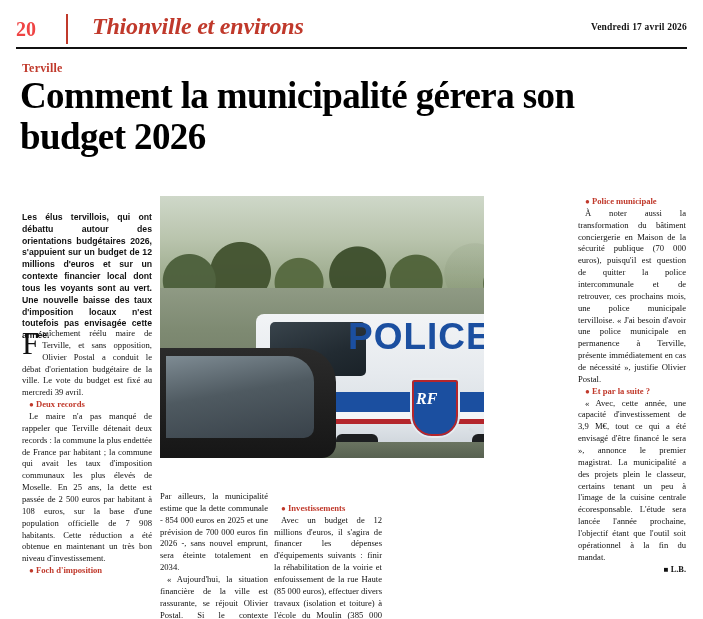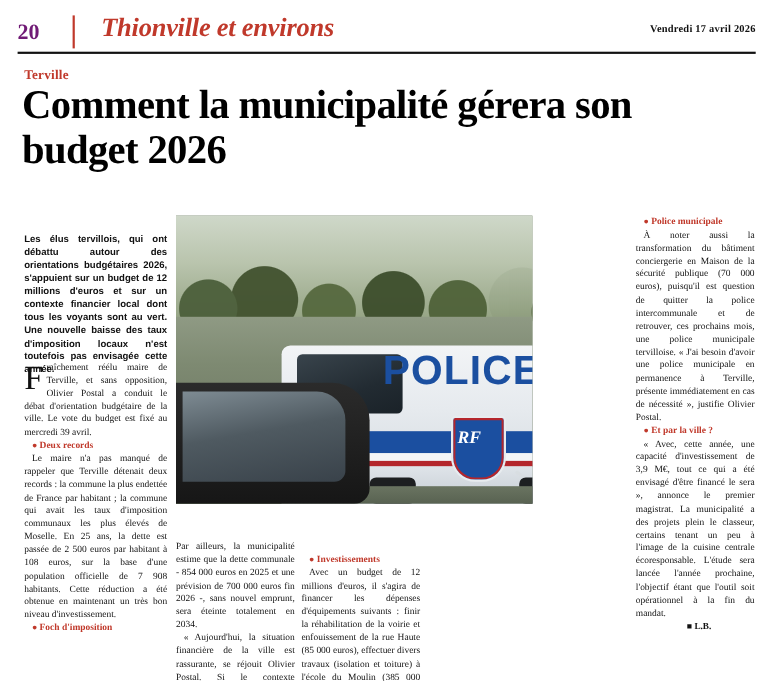--- a/index.html
+++ b/index.html
@@ -31,21 +31,21 @@
     width: 671px;
     height: 34px;
   }
   .page-number {
     position: absolute;
     left: 0;
     top: 4px;
     font-family: "Liberation Serif", serif;
     font-size: 20px;
     font-weight: bold;
-    color: #701a75;
+    color: #ef4444;
     letter-spacing: 0px;
   }
   .masthead-rule-left {
     position: absolute;
     left: 50px;
     top: 0px;
     width: 2px;
     height: 30px;
     background: #c0392b;
   }
@@ -194,21 +194,21 @@
   .col3 { left: 274px; top: 491px; width: 108px; }
   .col4 { left: 389px; top: 491px; width: 108px; }
   .col5 { left: 503px; top: 491px; width: 108px; }
 
   .col6 { left: 578px; top: 196px; width: 108px; }
 
   .signature {
     font-family: "Liberation Serif", serif;
     font-size: 8.4px;
     font-weight: bold;
-    text-align: center;
+    text-align: right;
     text-indent: 0;
     margin-top: 3px;
   }
   .sq { font-size: 8px; }
 
   
   .ph { position: absolute; }
   .sky {
     left: 0; top: 0; width: 366px; height: 96px;
     background: linear-gradient(180deg, #cfd8c9 0%, #b9c4ad 45%, #94a383 100%);
@@ -415,21 +415,21 @@
 
   <div class="col col6">
     <p class="subhead">
       <span class="bullet">●</span>
       <span>Police municipale</span>
     </p>
     <p>À noter aussi la transformation du bâtiment conciergerie en Maison de la sécurité publique (70 000 euros), puisqu'il est question de quitter la police intercommunale et de retrouver, ces prochains mois, une police municipale tervilloise. « J'ai besoin d'avoir une police municipale en permanence à Terville, présente immédiatement en cas de nécessité », justifie Olivier Postal.</p>
 
     <p class="subhead">
       <span class="bullet">●</span>
-      <span>Et par la ville ?</span>
+      <span>Et par la suite ?</span>
     </p>
     <p>« Avec, cette année, une capacité d'investissement de 3,9 M€, tout ce qui a été envisagé d'être financé le sera », annonce le premier magistrat. La municipalité a des projets plein le classeur, certains tenant un peu à l'image de la cuisine centrale écoresponsable. L'étude sera lancée l'année prochaine, l'objectif étant que l'outil soit opérationnel à la fin du mandat.</p>
 
     <p class="signature">
       <span class="sq">■</span>
       <span>L.B.</span>
     </p>
   </div>
 
 </div>

